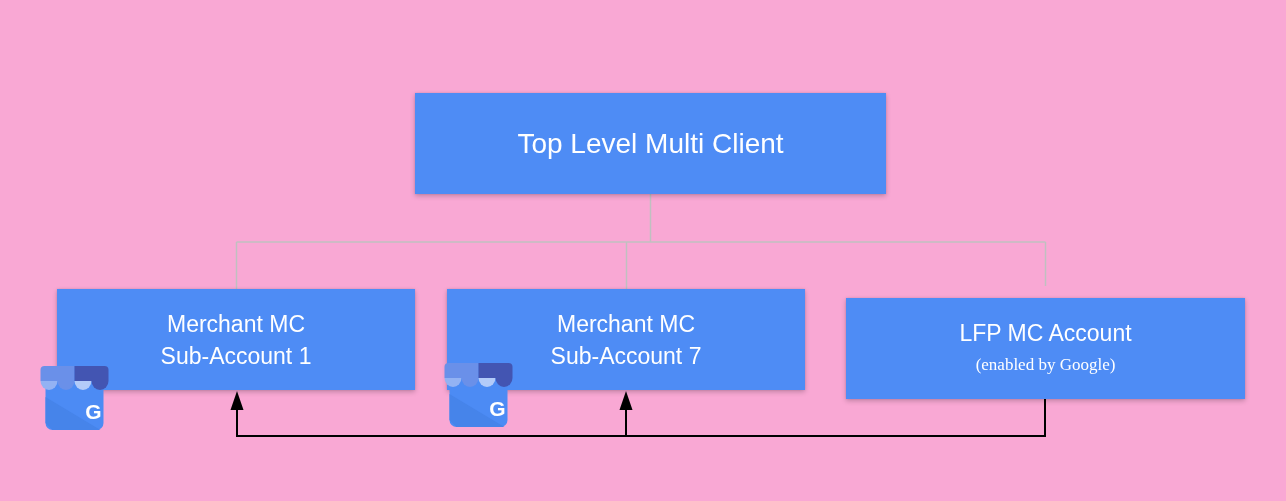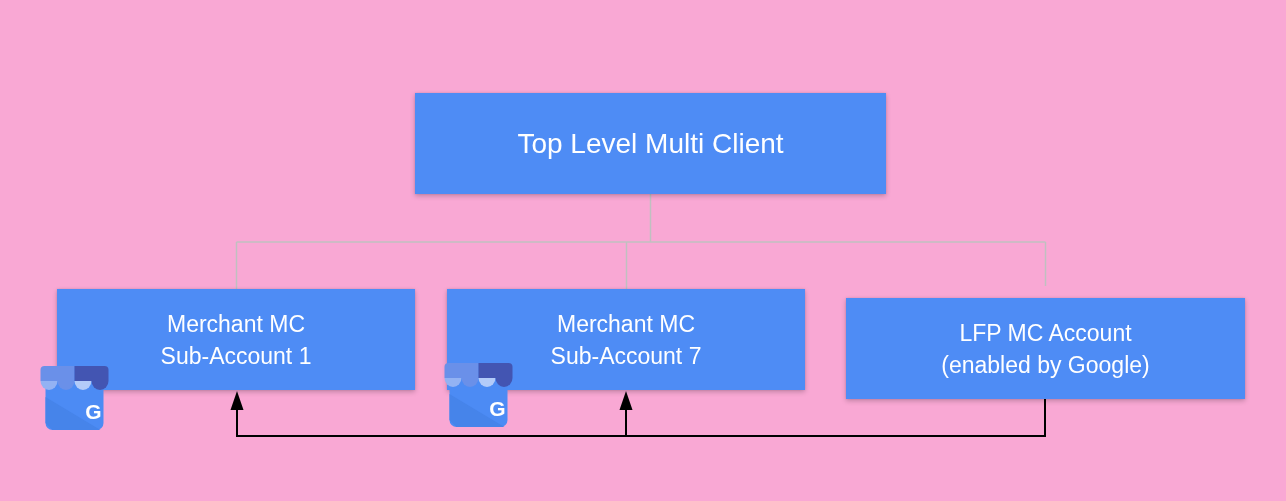--- a/index.html
+++ b/index.html
@@ -53,21 +53,21 @@
   }
   .node-sub1 { left: 57px;  top: 289px; width: 358px; height: 101px; }
   .node-sub2 { left: 447px; top: 289px; width: 358px; height: 101px; }
   .node-sub1, .node-sub2 {
     font-size: 23px; line-height: 32px;
   }
   .node-lfp {
     left: 846px; top: 286px; width: 399px; height: 101px;
     font-size: 23px; line-height: 33px; margin-top: 12px;
   }
-  .node-lfp .line2 { font-size: 23px; line-height: 30px; }
+  .node-lfp .line2 { font-size: 17px; line-height: 30px; font-family: Liberation Serif, serif; }
   .gmb-icon {
     position: absolute;
     width: 69px;
     height: 64px;
   }
   .gmb-icon-1 { left: 40px;  top: 366px; }
   .gmb-icon-2 { left: 444px; top: 363px; }
   .ic-body        { fill: var(--icon-body, #4c8bf4); }
   .ic-body-shade  { fill: var(--icon-body-shade, #4684ea); }
   .ic-awn-medium  { fill: var(--icon-awning-medium, #6a90e9); }

